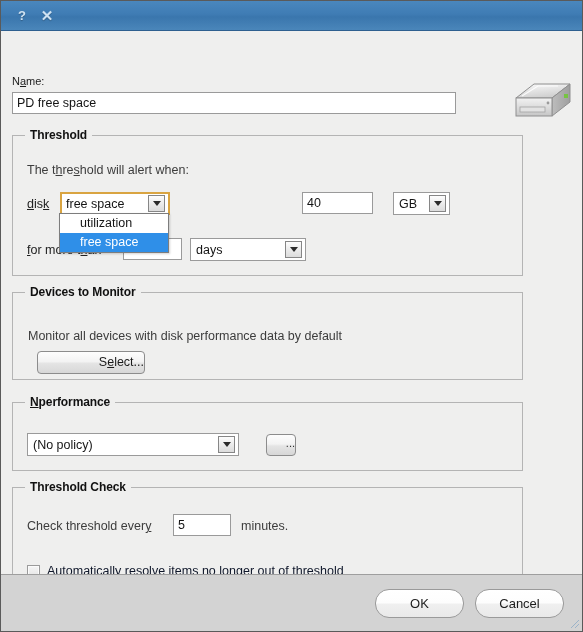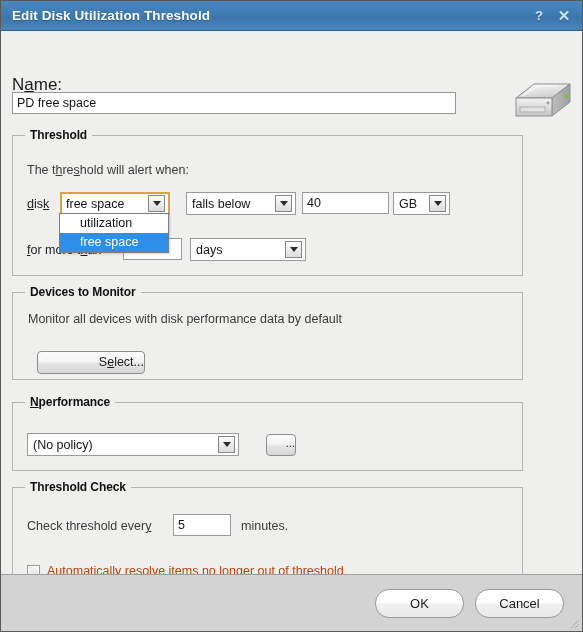--- a/index.html
+++ b/index.html
@@ -56,21 +56,21 @@
   #content {
     flex: 1 1 auto;
     position: relative;
     background: #efefee;
     padding: 0;
   }
 
   
   #name-label {
     position: absolute; left: 11px; top: 44px;
-    font-size: 17px; color: #1c1c1c;
+    font-size: 11px; color: #1c1c1c;
   }
   #name-input {
     position: absolute; left: 11px; top: 61px;
     width: 444px; height: 22px;
     border: 1px solid #9a9a9a;
     background: #ffffff;
     font-family: "Liberation Sans", sans-serif;
     font-size: 12.5px;
     color: #141414;
     padding: 1px 4px;
@@ -185,42 +185,42 @@
     font-family: "Liberation Sans", sans-serif;
     font-size: 12.5px;
     color: #1b1b1b;
     text-align: right;
     cursor: pointer;
   }
   #select-btn { left: 24px; top: 58px; width: 108px; height: 23px; line-height: 21px; }
   #dots-btn   { left: 253px; top: 31px; width: 30px; height: 22px; line-height: 16px; font-size: 11px; color:#333; }
 
   
-  #devices-desc { position: absolute; left: 15px; top: 19px; }
+  #devices-desc { position: absolute; left: 15px; top: 36px; }
 
   
   #notify-combo { left: 14px; top: 30px; width: 212px; }
 
   
   #check-every-label { position: absolute; left: 14px; top: 31px; }
   #check-minutes-input { left: 160px; top: 26px; width: 58px; }
   #minutes-label { position: absolute; left: 228px; top: 31px; }
   #auto-resolve-row {
     position: absolute; left: 14px; top: 76px;
     display: flex; align-items: center;
   }
   .checkbox {
     width: 13px; height: 13px;
     border: 1px solid #9b9b9b;
     background: linear-gradient(to bottom,#f6f6f6,#e4e4e4);
     box-shadow: inset 0 0 0 1px #fbfbfb;
     margin-right: 7px;
     cursor: pointer;
   }
-  #auto-resolve-label { color: #c2410c; font-size: 12.5px; cursor: default; }
+  #auto-resolve-label { color: #0f172a; font-size: 12.5px; cursor: default; }
 
   
   #buttonbar {
     flex: 0 0 57px;
     background: #d3d3d3;
     border-top: 1px solid #9e9e9e;
     position: relative;
   }
   .bigbtn {
     position: absolute;
@@ -244,21 +244,20 @@
     width: 12px; height: 12px;
   }
   .u { text-decoration: underline; }
 </style>
 </head>
 <body>
 
 <div id="dialog">
 
   <div id="titlebar">
-    <div id="title-text">Edit Disk Utilization Threshold</div>
     <div class="title-btn" id="help-btn">?</div>
     <div class="title-btn" id="close-btn">✕</div>
   </div>
 
   <div id="content">
 
     <div id="name-label"><span>N</span><span class="u">a</span><span>me:</span></div>
     <input id="name-input" type="text" value="PD free space" style="">
 
     <svg id="disk-icon" viewBox="0 0 62 47">
@@ -294,30 +293,22 @@
 
       <div class="combo focused" style="left:47px; top:56px; width:110px;">
         <span class="combo-label">free space</span>
         <span class="combo-arrow">
           <svg width="8" height="5" viewBox="0 0 8 5">
               <polygon points="0,0 8,0 4,5" fill="#2b2b2b"></polygon>
             </svg>
         </span>
       </div>
 
-      <div class="combo" style="left:173px; top:56px; width:110px;">
-        <span class="combo-label">falls below</span>
-        <span class="combo-arrow">
-          <svg width="8" height="5" viewBox="0 0 8 5">
-              <polygon points="0,0 8,0 4,5" fill="#2b2b2b"></polygon>
-            </svg>
-        </span>
-      </div>
-
-      <input class="textfield" style="left: 289px; top: 56px; width: 87px;" type="text" value="40">
+
+      <input class="textfield" style="left: 289px; top: 56px; width: 71px;" type="text" value="40">
 
       <div class="combo" style="left:380px; top:56px; width:57px;">
         <span class="combo-label">GB</span>
         <span class="combo-arrow">
           <svg width="8" height="5" viewBox="0 0 8 5">
               <polygon points="0,0 8,0 4,5" fill="#2b2b2b"></polygon>
             </svg>
         </span>
       </div>
 

